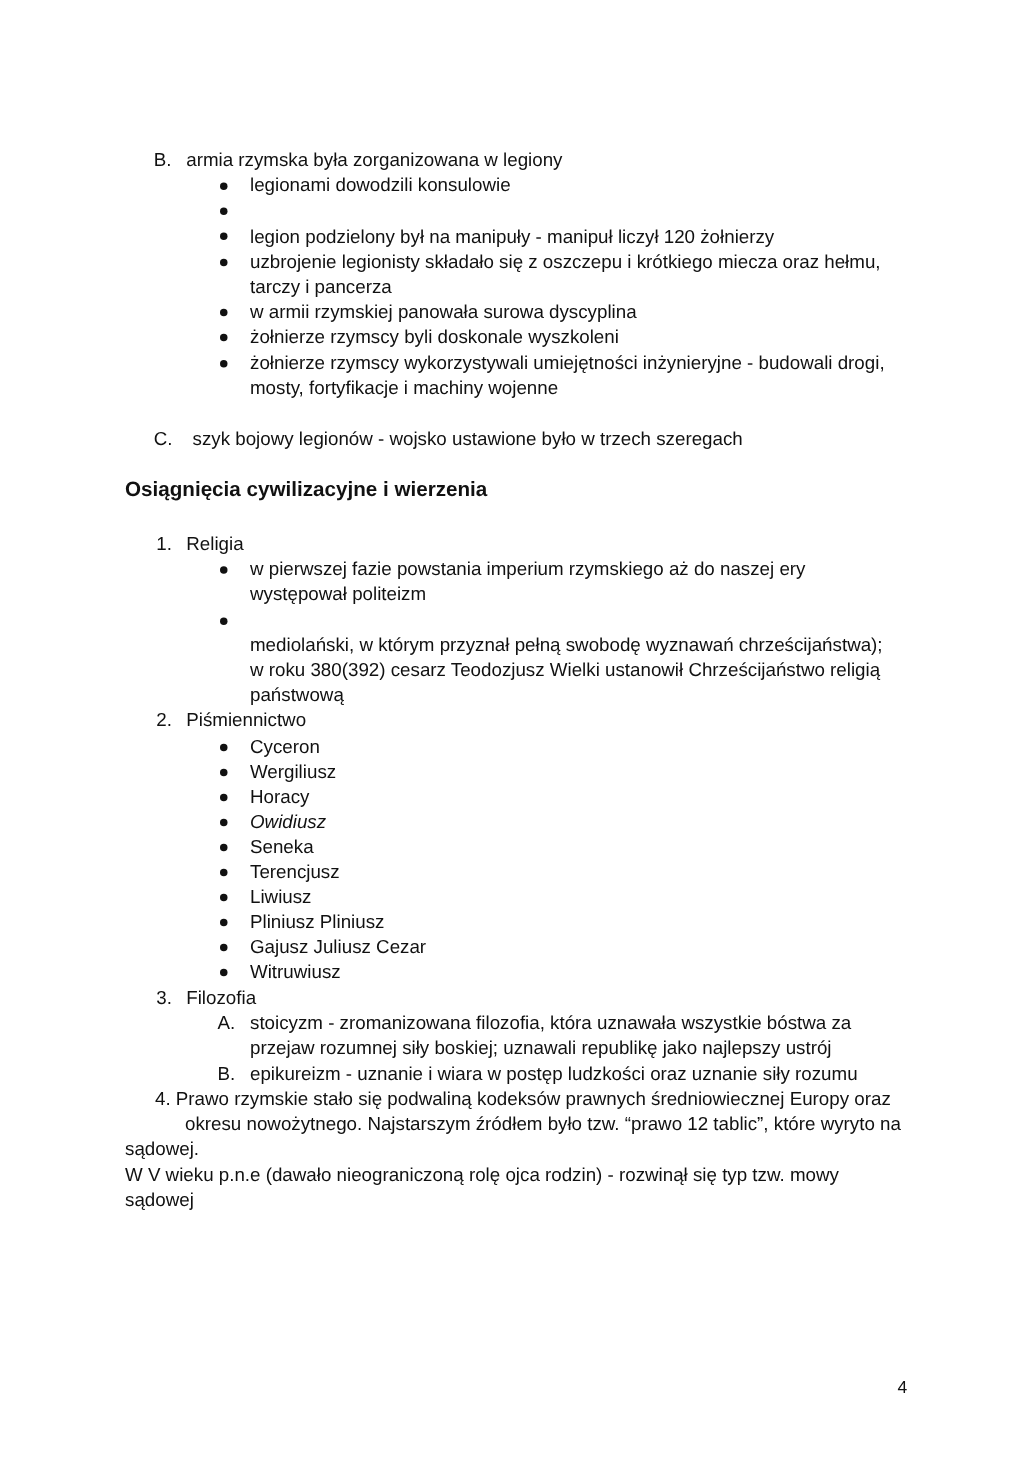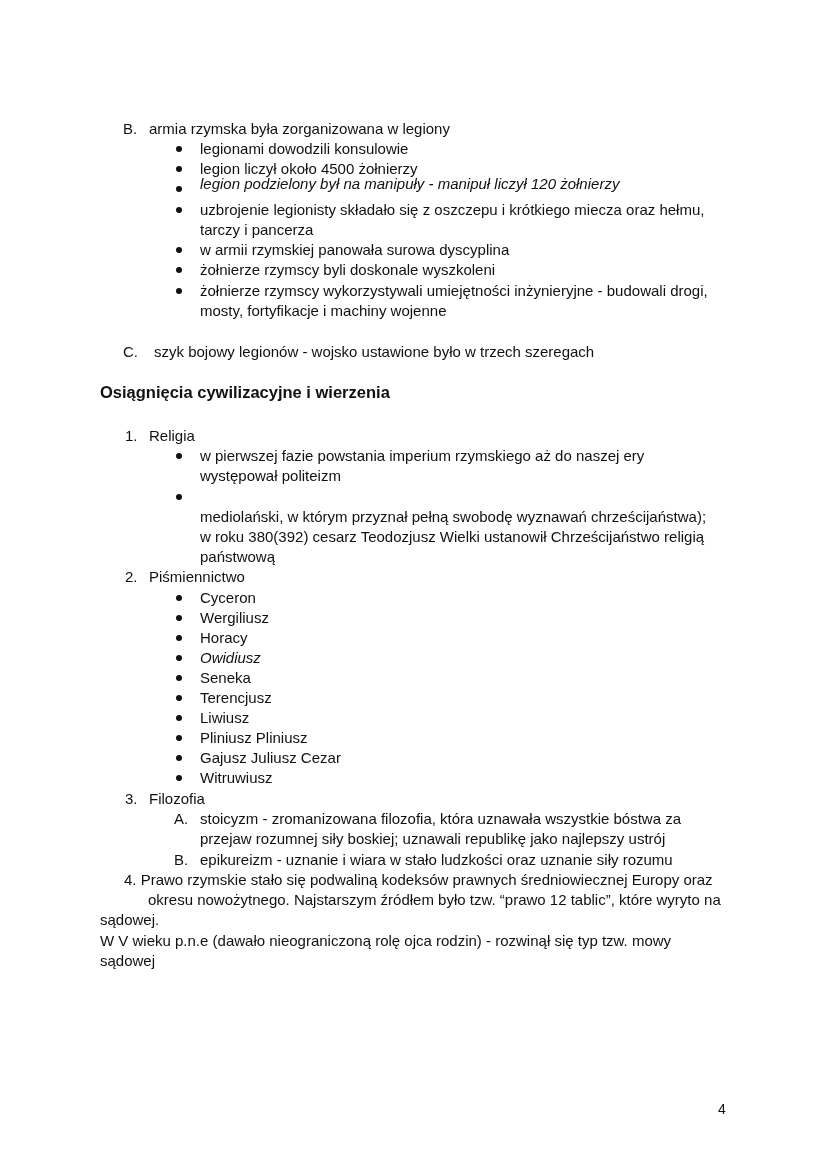--- a/index.html
+++ b/index.html
@@ -17,24 +17,23 @@
 
 <div class="page">
 
   <span class="marker" style="left:123px;top:119px;">B.</span>
   <span class="ln" style="left:149px;top:119px;">armia rzymska była zorganizowana w legiony</span>
 
   <span class="bullet" style="left:176px;top:146px;"></span>
   <span class="ln" style="left:200px;top:139px;">legionami dowodzili konsulowie</span>
 
   <span class="bullet" style="left:176px;top:166px;"></span>
-  <span class="ln" style="left:200px;top:159px;"> legion liczył około 4500 żołnierzy</span>
 
   <span class="bullet" style="left:176px;top:186px;"></span>
-  <span class="ln" style="left:200px;top:174px;font-style:italic;"> legion podzielony był na manipuły - manipuł liczył 120 żołnierzy</span>
+  <span class="ln" style="left:200px;top:180px;"> legion podzielony był na manipuły - manipuł liczył 120 żołnierzy</span>
 
   <span class="bullet" style="left:176px;top:207px;"></span>
   <span class="ln" style="left:200px;top:200px;">uzbrojenie legionisty składało się z oszczepu i krótkiego miecza oraz hełmu,</span>
   <span class="ln" style="left:200px;top:220px;">tarczy i pancerza</span>
 
   <span class="bullet" style="left:176px;top:247px;"></span>
   <span class="ln" style="left:200px;top:240px;"> w armii rzymskiej panowała surowa dyscyplina</span>
 
   <span class="bullet" style="left:176px;top:267px;"></span>
   <span class="ln" style="left:200px;top:260px;"> żołnierze rzymscy byli doskonale wyszkoleni</span>
@@ -85,21 +84,21 @@
   <span class="ln" style="left:200px;top:768px;">Witruwiusz</span>
 
   <span class="marker" style="left:125px;top:789px;">3.</span>
   <span class="ln" style="left:149px;top:789px;">Filozofia</span>
 
   <span class="marker" style="left:174px;top:809px;">A.</span>
   <span class="ln" style="left:200px;top:809px;">stoicyzm - zromanizowana filozofia, która uznawała wszystkie bóstwa za</span>
   <span class="ln" style="left:200px;top:829px;">przejaw rozumnej siły boskiej; uznawali republikę jako najlepszy ustrój</span>
 
   <span class="marker" style="left:174px;top:850px;">B.</span>
-  <span class="ln" style="left:200px;top:850px;">epikureizm - uznanie i wiara w stało ludzkości oraz uznanie siły rozumu</span>
+  <span class="ln" style="left:200px;top:850px;">epikureizm - uznanie i wiara w postęp ludzkości oraz uznanie siły rozumu</span>
 
   <span class="ln" style="left:124px;top:870px;">4. Prawo rzymskie stało się podwaliną kodeksów prawnych średniowiecznej Europy oraz</span>
   <span class="ln" style="left:100px;top:890px;margin-left:48px;">okresu nowożytnego. Najstarszym źródłem było tzw. “prawo 12 tablic”, które wyryto na</span>
   <span class="ln" style="left:100px;top:910px;">sądowej.</span>
   <span class="ln" style="left:100px;top:931px;">W V wieku p.n.e (dawało nieograniczoną rolę ojca rodzin)  - rozwinął się typ tzw. mowy</span>
   <span class="ln" style="left:100px;top:951px;">sądowej</span>
 
   <span class="ln pagenum" style="left:718px;top:1099px;">4</span>
 </div>
 

